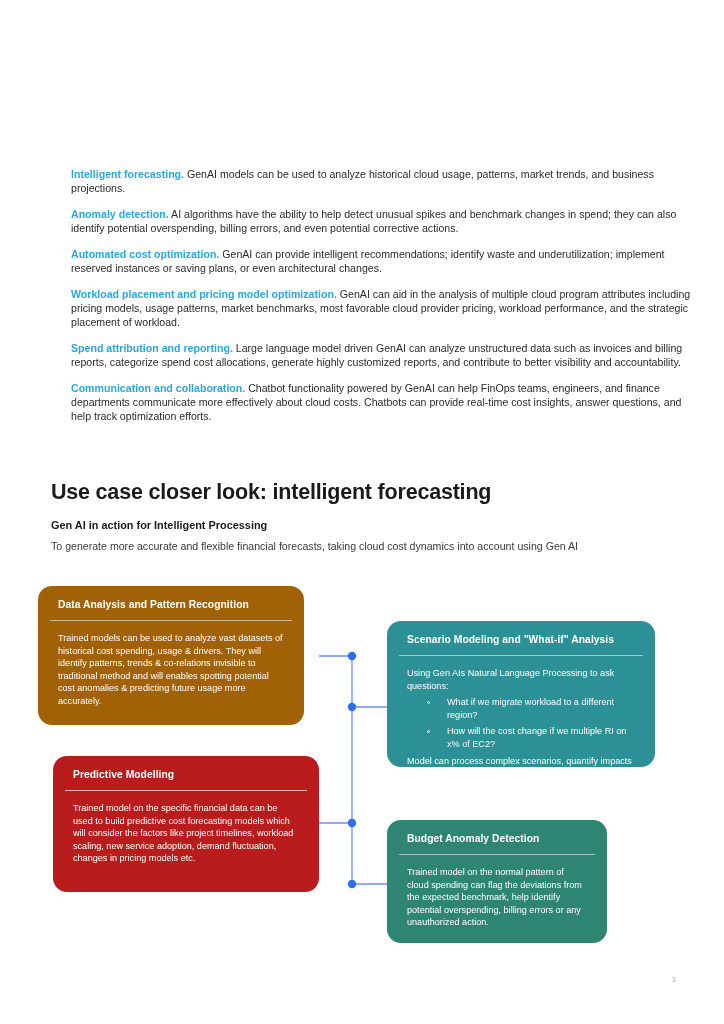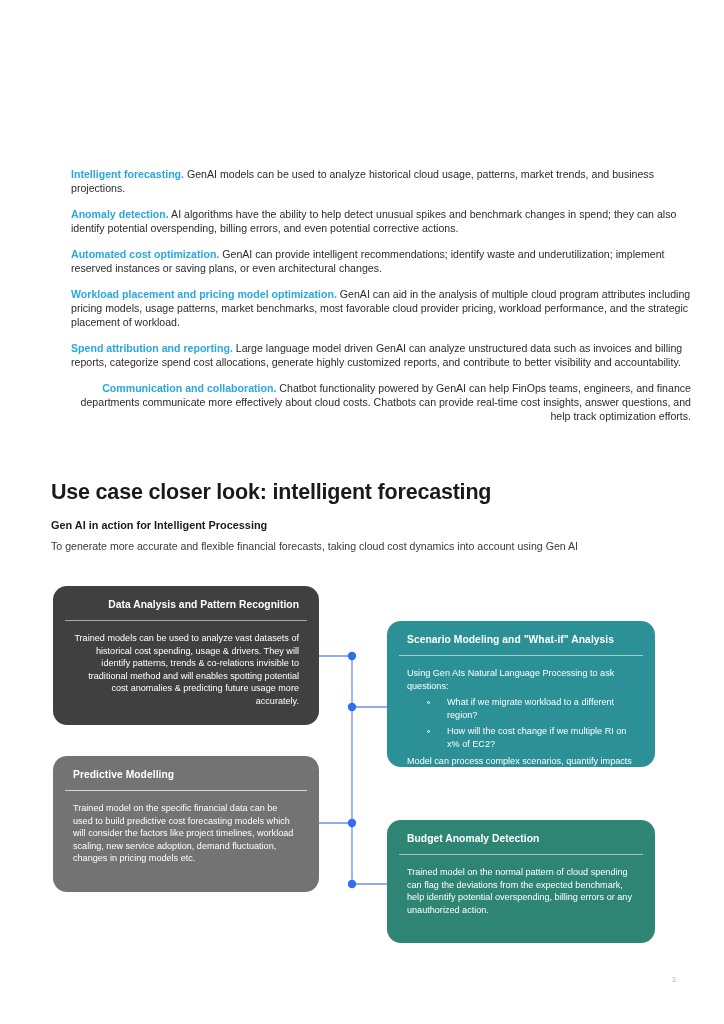--- a/index.html
+++ b/index.html
@@ -31,21 +31,21 @@
     width: 620px;
     margin-left: 20px;
   }
   .para {
     font-size: 10.6px;
     line-height: 14.2px;
     color: #2b2b2b;
     margin-bottom: 11.5px;
     text-align: left;
   }
-  .para:last-child { margin-bottom: 0; text-align: right; }
+  .para:last-child { margin-bottom: 0; }
   .lead {
     color: #29a8e0;
     font-weight: bold;
   }
   .para .body-txt { color: #2b2b2b; }
 
   
   .section-title {
     position: absolute;
     left: 51px;
@@ -107,45 +107,44 @@
   .card-body {
     font-size: 9.1px;
     line-height: 12.6px;
     color: #ffffff;
     padding: 11px 20px 14px 20px;
   }
   .card-body p { margin: 0; }
 
   
   #card-data-analysis {
-    left: 53px; top: 586px;
+    left: 38px; top: 586px;
     width: 266px; height: 139px;
-    background: #404040;
-    text-align: right;
+    background: #a16207;
   }
   
   #card-predictive {
     left: 53px; top: 756px;
     width: 266px; height: 136px;
-    background: #737373;
+    background: #b91c1c;
   }
   #card-predictive .card-head,
   #card-predictive .card-body { color: #ffffff; }
   #card-predictive .card-rule { background: rgba(255,255,255,0.7); }
 
   
   #card-scenario {
     left: 387px; top: 621px;
     width: 268px; height: 146px;
     background: #2b9196;
   }
   
   #card-budget {
     left: 387px; top: 820px;
-    width: 268px; height: 123px;
+    width: 220px; height: 123px;
     background: #2e8573;
   }
 
   .bullets {
     list-style: none;
     margin: 0 0 0 0;
     padding: 0 0 0 14px;
   }
   .bullets li {
     position: relative;

